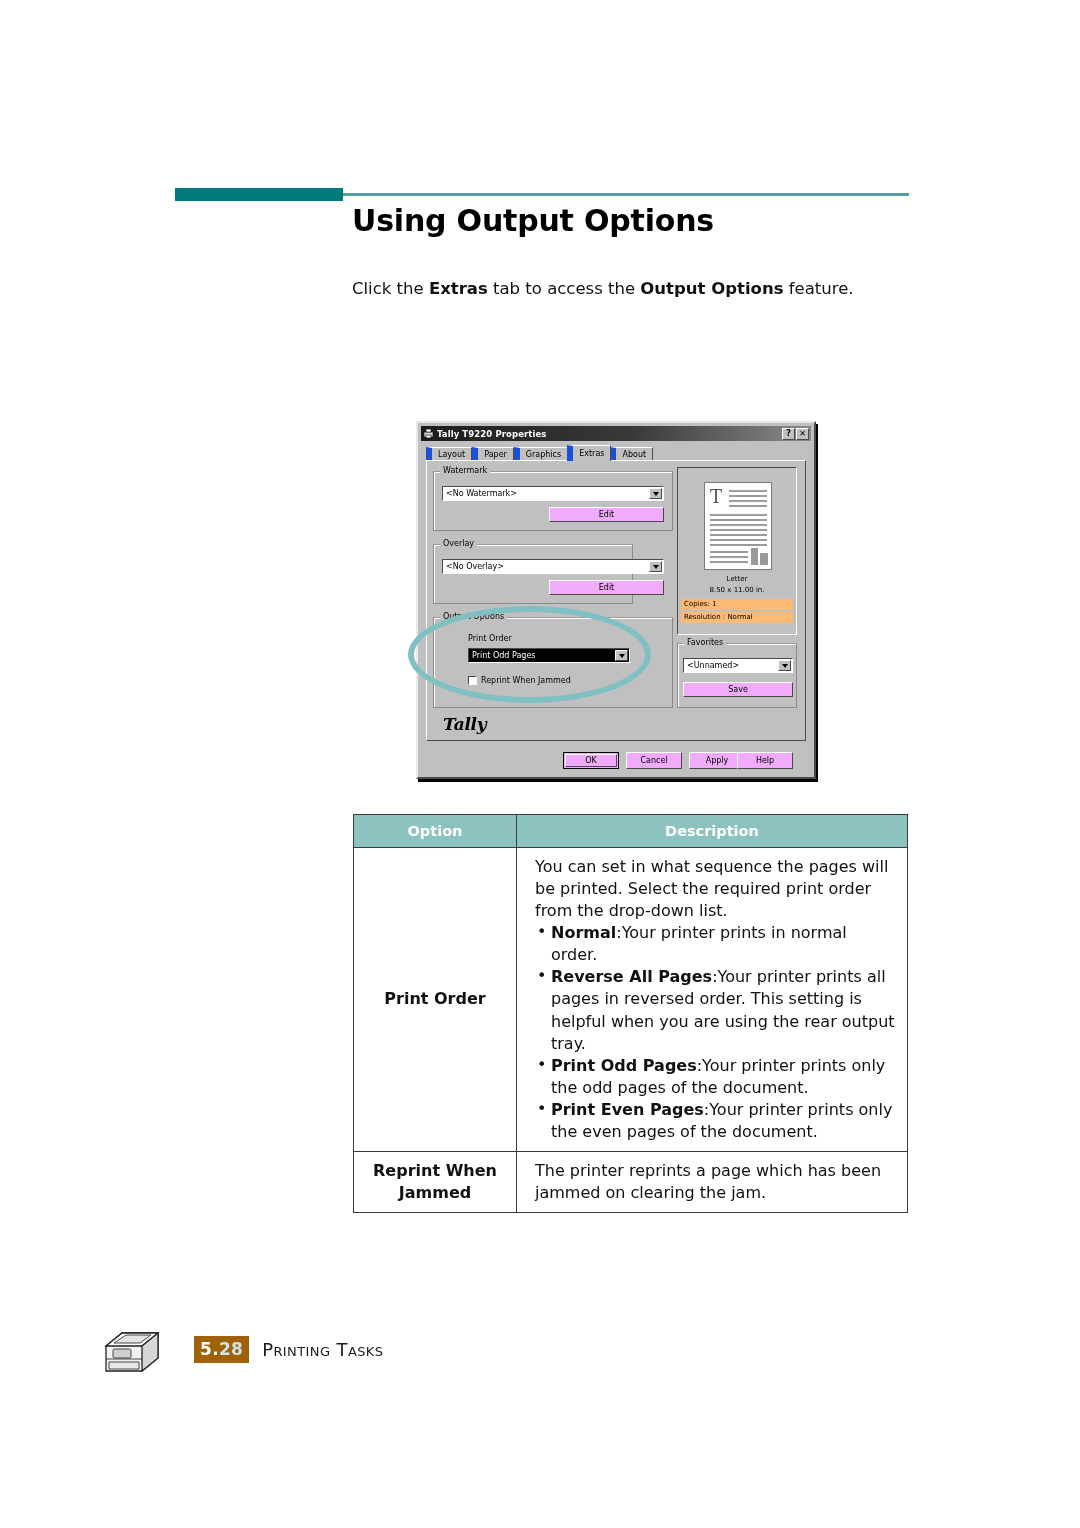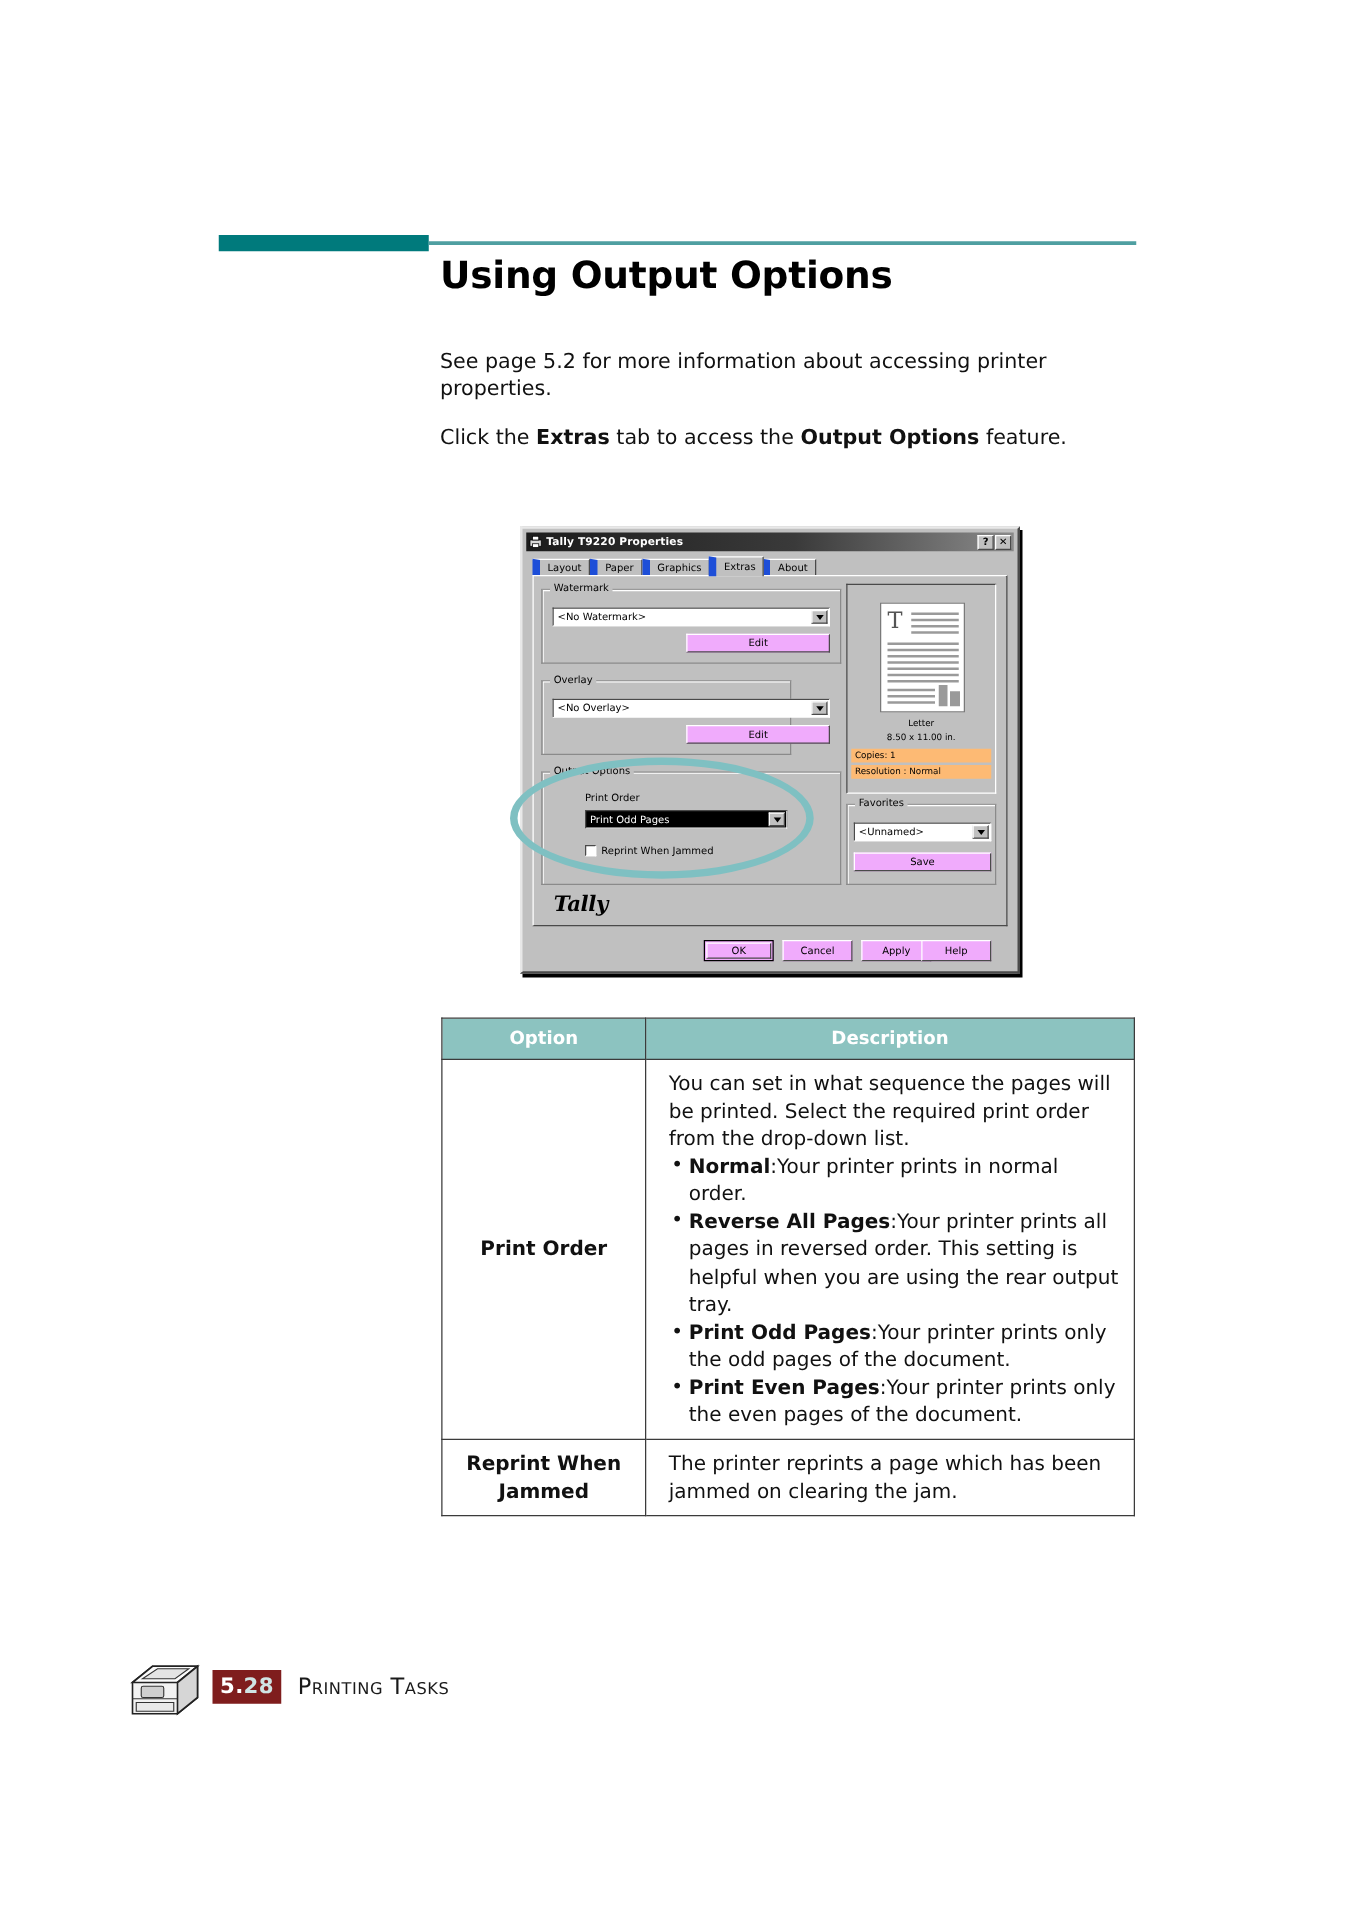--- a/index.html
+++ b/index.html
@@ -193,43 +193,42 @@
   .tbl .blk { margin-bottom: 0; }
   .tbl ul { list-style: none; margin: 0; padding: 0; }
   .tbl li { position: relative; padding-left: 16px; }
   .tbl li:before { content: "\2022"; position: absolute; left: 2px; top: -1px; font-size: 16px; }
   .tbl b { font-weight: bold; }
 
   
   .footer { position: absolute; left: 96px; top: 1312px; display: flex; align-items: center; }
   .printer-ico { width: 74px; height: 74px; flex: 0 0 auto; }
   .pg-badge {
-    background: #7f1d1d; color: #fff; font-weight: bold;
-    font-size: 17px; padding: 3px 6px 4px 6px; margin-left: 0; letter-spacing: 0.3px;
+    background: #a16207; color: #fff; font-weight: bold;
+    font-size: 17px; padding: 3px 6px 4px 6px; margin-left: 24px; letter-spacing: 0.3px;
   }
   .pg-badge .dim { color: #cfe4e4; font-weight: bold; }
   .foot-txt {
     margin-left: 13px; font-size: 18px; color: #1a1a1a;
     font-variant: small-caps; letter-spacing: 0.4px;
   }
 </style>
 </head>
 <body>
 
 <div class="page">
 
   <div class="rule-wrap">
     <div class="rule-thick"></div>
     <div class="rule-thin"></div>
   </div>
 
   <h1 class="page-title">Using Output Options</h1>
 
   <div class="body-col">
-    <p class="para">See page 5.2 for more information about accessing printer properties.</p>
     <p class="para"><span>Click the </span><b>Extras</b><span> tab to access the </span><b>Output Options</b><span> feature.</span></p>
   </div>
 
   <div class="dlg-shadow"></div>
   <div class="dlg">
 
     <div class="titlebar">
       <span class="tb-icon">
         <svg width="11" height="11" viewBox="0 0 11 11">
             <rect x="1" y="4" width="9" height="5" fill="#d8d8d8" stroke="#000" stroke-width="0.6"></rect>

